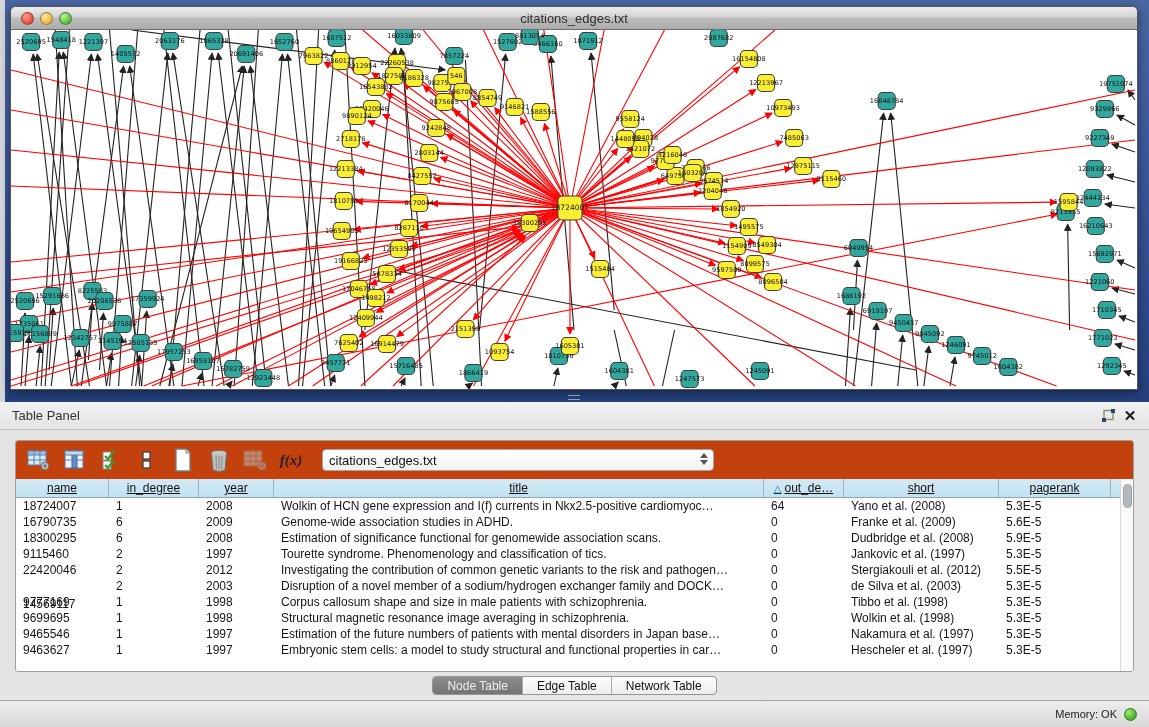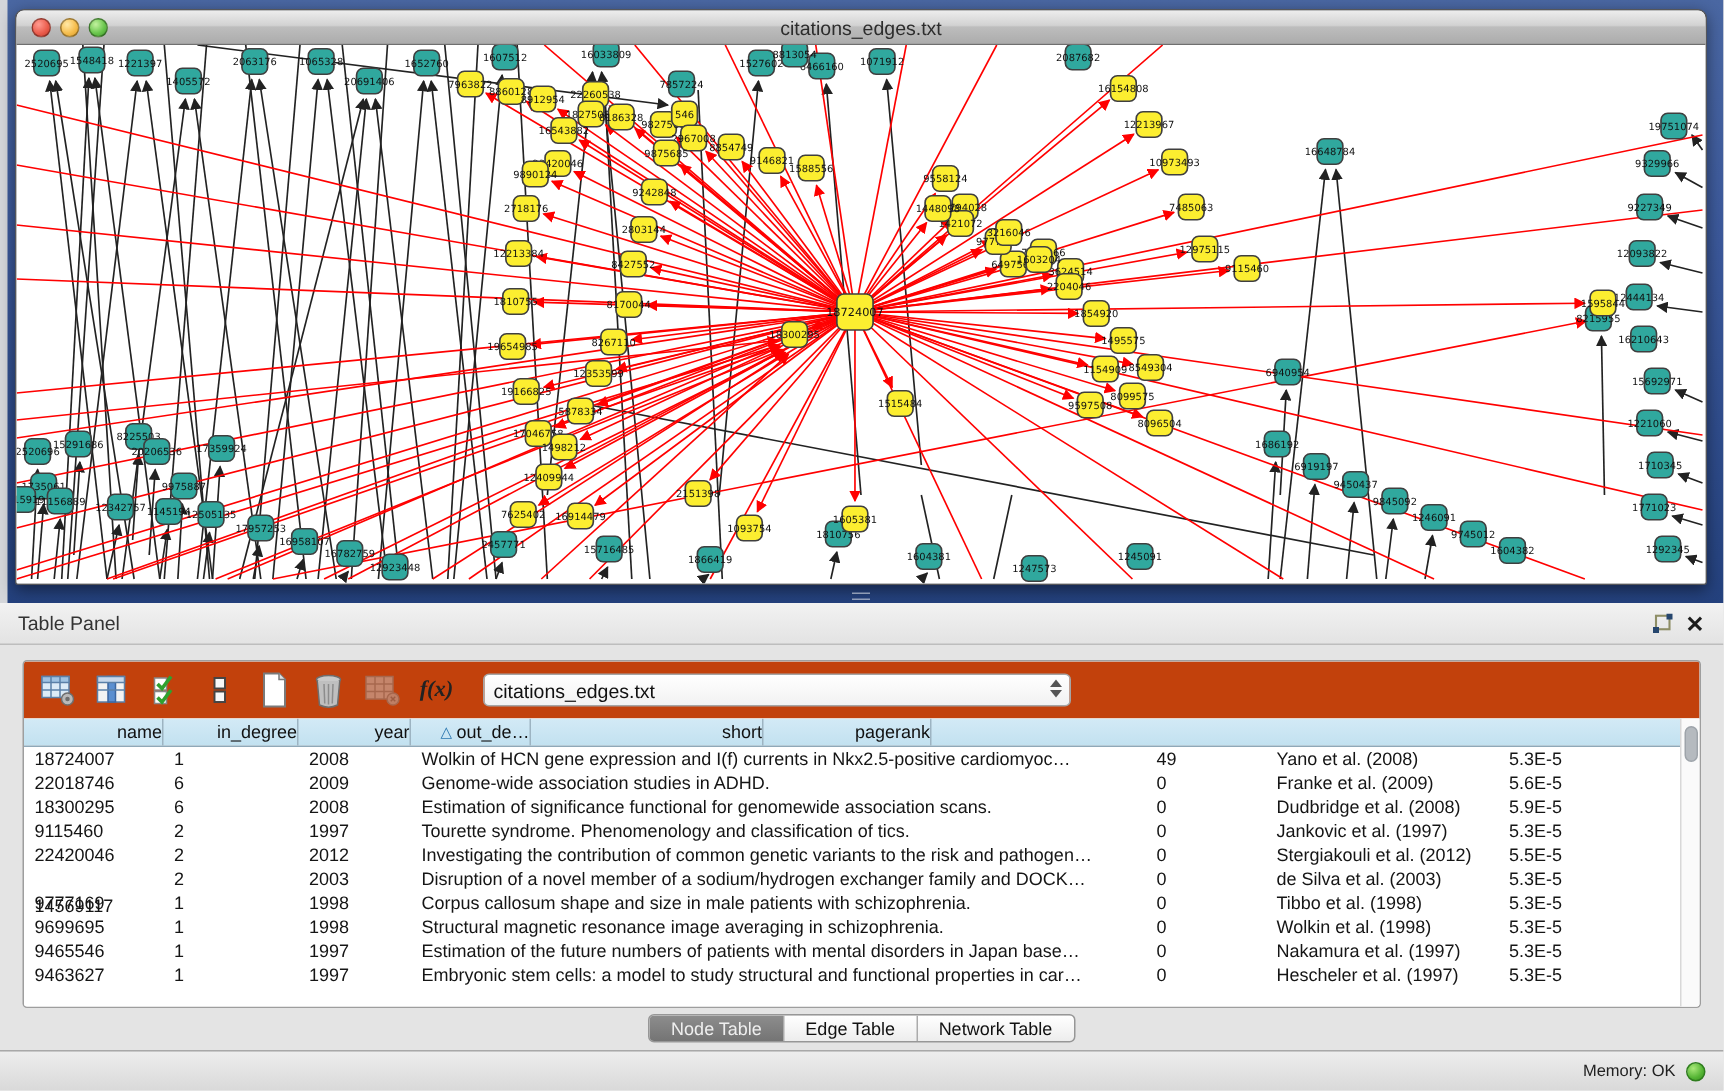--- a/index.html
+++ b/index.html
@@ -50,22 +50,22 @@
     background:linear-gradient(180deg,#FFFFFF,#F2F2F2); display:flex; align-items:center;
     font-size:13px; color:#111; padding:0 6px; position:relative; }
   .combo .arrows { position:absolute; right:5px; top:3px; display:flex; flex-direction:column; gap:2px; }
   .combo .tri-up { width:0;height:0;border-left:4px solid transparent;border-right:4px solid transparent;border-bottom:5px solid #555; }
   .combo .tri-dn { width:0;height:0;border-left:4px solid transparent;border-right:4px solid transparent;border-top:5px solid #555; }
 
   .table-area { position:relative; height:194px; background:#fff; }
   .tbl { position:absolute; left:0; top:0; right:13px; bottom:0; overflow:hidden; font-size:12px; }
   .thead { display:flex; height:19px; background:linear-gradient(180deg,#D3EAF6,#C2E1F0);
     border-bottom:1px solid #8FA8B8; }
-  .th { display:flex; align-items:center; justify-content:flex-end; color:#111;
-    border-right:1px solid #9DB4C2; overflow:hidden; white-space:nowrap; }
+  .th { display:flex; align-items:center; justify-content:center; color:#111;
+    border-right:1px solid #9DB4C2; overflow:hidden; white-space:nowrap;text-decoration:underline; }
   .sort-tri { color:#2C77B0; font-size:10px; margin-right:3px; }
   .trow { display:flex; height:16px; align-items:center; }
   .td { padding-left:7px; overflow:hidden; white-space:nowrap; color:#151515; }
   .vscroll { position:absolute; right:0; top:0; width:13px; bottom:0; background:#FAFAFA;
     border-left:1px solid #D8D8D8; }
   .vthumb { position:absolute; left:2px; top:5px; width:9px; height:24px; border-radius:5px;
     background:#B5BABF; border:1px solid #9EA4AA; }
 
   .seg-wrap { position:absolute; left:0; top:246px; width:1149px; height:24px;
     display:flex; justify-content:center; }
@@ -892,43 +892,46 @@
           <div class="thead" id="thead">
               <div class="th" style="width: 93px;">
                 <span>name</span>
               </div>
               <div class="th" style="width: 90px;">
                 <span>in_degree</span>
               </div>
               <div class="th" style="width: 75px;">
                 <span>year</span>
               </div>
+              <div class="th" style="width: 490px;">
+                <span>title</span>
+              </div>
               <div class="th" style="width: 80px;">
                 <span class="sort-tri">△</span>
                 <span>out_de…</span>
               </div>
               <div class="th" style="width: 155px;">
                 <span>short</span>
               </div>
               <div class="th" style="width: 112px;">
                 <span>pagerank</span>
               </div>
             </div>
           <div id="tbody">
               <div class="trow">
                 <div class="td" style="width: 93px;">18724007</div>
                 <div class="td" style="width: 90px;">1</div>
                 <div class="td" style="width: 75px;">2008</div>
                 <div class="td" style="width: 490px;">Wolkin of HCN gene expression and I(f) currents in Nkx2.5-positive cardiomyoc…</div>
-                <div class="td" style="width: 80px;">49</div>
+                <div class="td" style="width: 80px;">64</div>
                 <div class="td" style="width: 155px;">Yano et al. (2008)</div>
                 <div class="td" style="width: 112px;">5.3E-5</div>
               </div>
               <div class="trow">
-                <div class="td" style="width: 93px;">22018746</div>
+                <div class="td" style="width: 93px;">16790735</div>
                 <div class="td" style="width: 90px;">6</div>
                 <div class="td" style="width: 75px;">2009</div>
                 <div class="td" style="width: 490px;">Genome-wide association studies in ADHD.</div>
                 <div class="td" style="width: 80px;">0</div>
                 <div class="td" style="width: 155px;">Franke et al. (2009)</div>
                 <div class="td" style="width: 112px;">5.6E-5</div>
               </div>
               <div class="trow">
                 <div class="td" style="width: 93px;">18300295</div>
                 <div class="td" style="width: 90px;">6</div>

